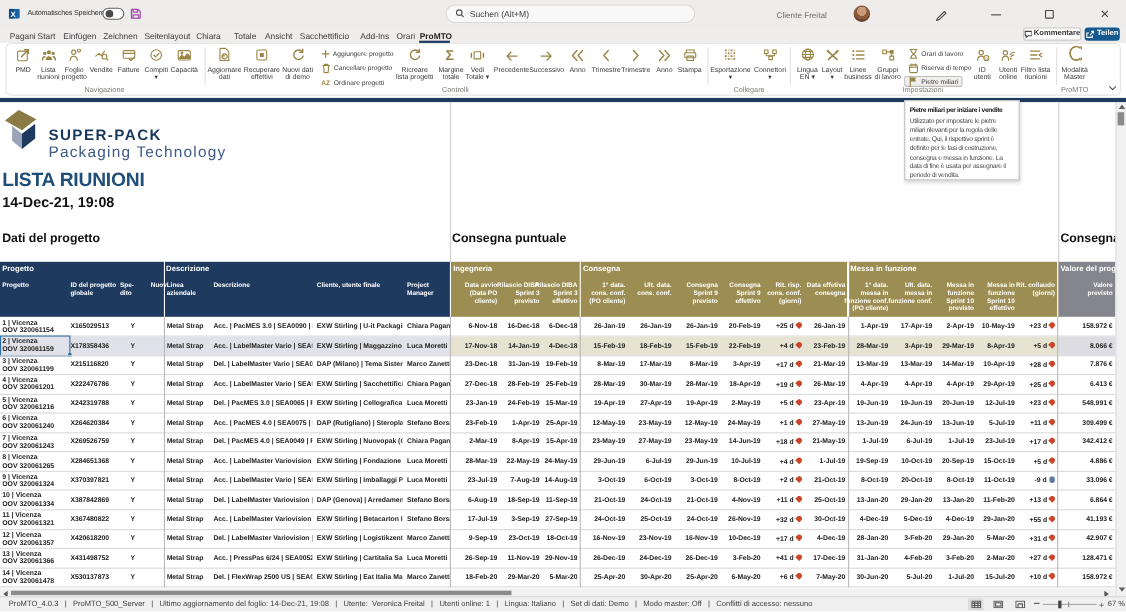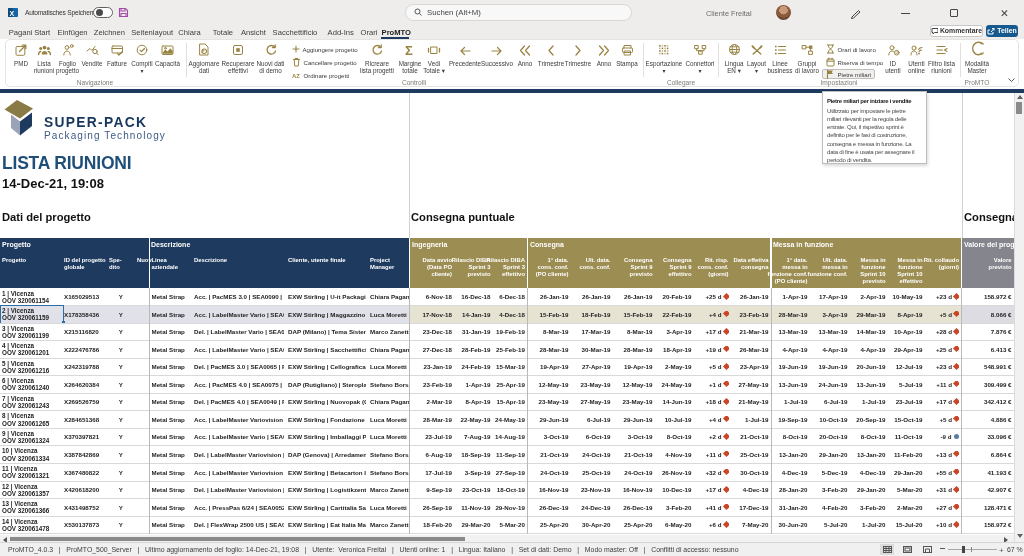--- a/index.html
+++ b/index.html
@@ -337,21 +337,21 @@
 <div class="abs" style="left:409px;top:92.5px;width:1px;height:145px;background:#d0d0d0;"></div>
 <div class="abs" style="left:961.5px;top:92.5px;width:1px;height:145px;background:#d0d0d0;"></div>
 <div class="abs" style="left:3px;top:99px;">
     <svg width="32" height="40">
 <polygon points="1.5,10.5 14,1 30,9.5 17,19.5" fill="#8a7a45"></polygon>
 <polygon points="8,15.5 8,29 17,36.5 17,22.5" fill="#9ba3b8"></polygon>
 <polygon points="17,22.5 17,36.5 29,27 29,13.5" fill="#1e3a5f"></polygon>
 </svg>
   </div>
 <div class="abs" style="left:44px;top:114.5px;font-size:13.8px;font-weight:bold;color:#17365d;letter-spacing:1.3px;">SUPER-PACK</div>
-<div class="abs" style="left:44px;top:129.5px;font-size:10px;color:#3e5a85;letter-spacing:1.1px;">Packaging Technology</div>
+<div class="abs" style="left:44px;top:129.5px;font-size:14px;color:#3e5a85;letter-spacing:1.1px;">Packaging Technology</div>
 <div class="abs" style="left:2px;top:152.5px;font-size:17.5px;font-weight:bold;color:#1f4e79;letter-spacing:-.2px;">LISTA RIUNIONI</div>
 <div class="abs" style="left:2px;top:176px;font-size:13px;font-weight:bold;color:#111;">14-Dec-21, 19:08</div>
 <div class="abs" style="left:2px;top:211px;font-size:11.2px;font-weight:bold;color:#111;">Dati del progetto</div>
 <div class="abs" style="left:411px;top:211px;font-size:11.2px;font-weight:bold;color:#111;">Consegna puntuale</div>
 <div class="abs" style="left:964px;top:211px;font-size:11.2px;font-weight:bold;color:#111;">Consegna</div>
 <div class="abs" style="left:0;top:238px;width:409.5px;height:49.5px;background:#1e3a5f;"></div>
 <div class="abs" style="left:409.5px;top:238px;width:552px;height:49.5px;background:#9c8d52;"></div>
 <div class="abs" style="left:961.5px;top:238px;width:52.5px;height:49.5px;background:#85858d;"></div>
 <div class="abs" style="left:148.5px;top:238px;width:1.5px;height:49.5px;background:#fff;"></div>
 <div class="abs" style="left:408.5px;top:238px;width:1.5px;height:49.5px;background:#fff;"></div>

